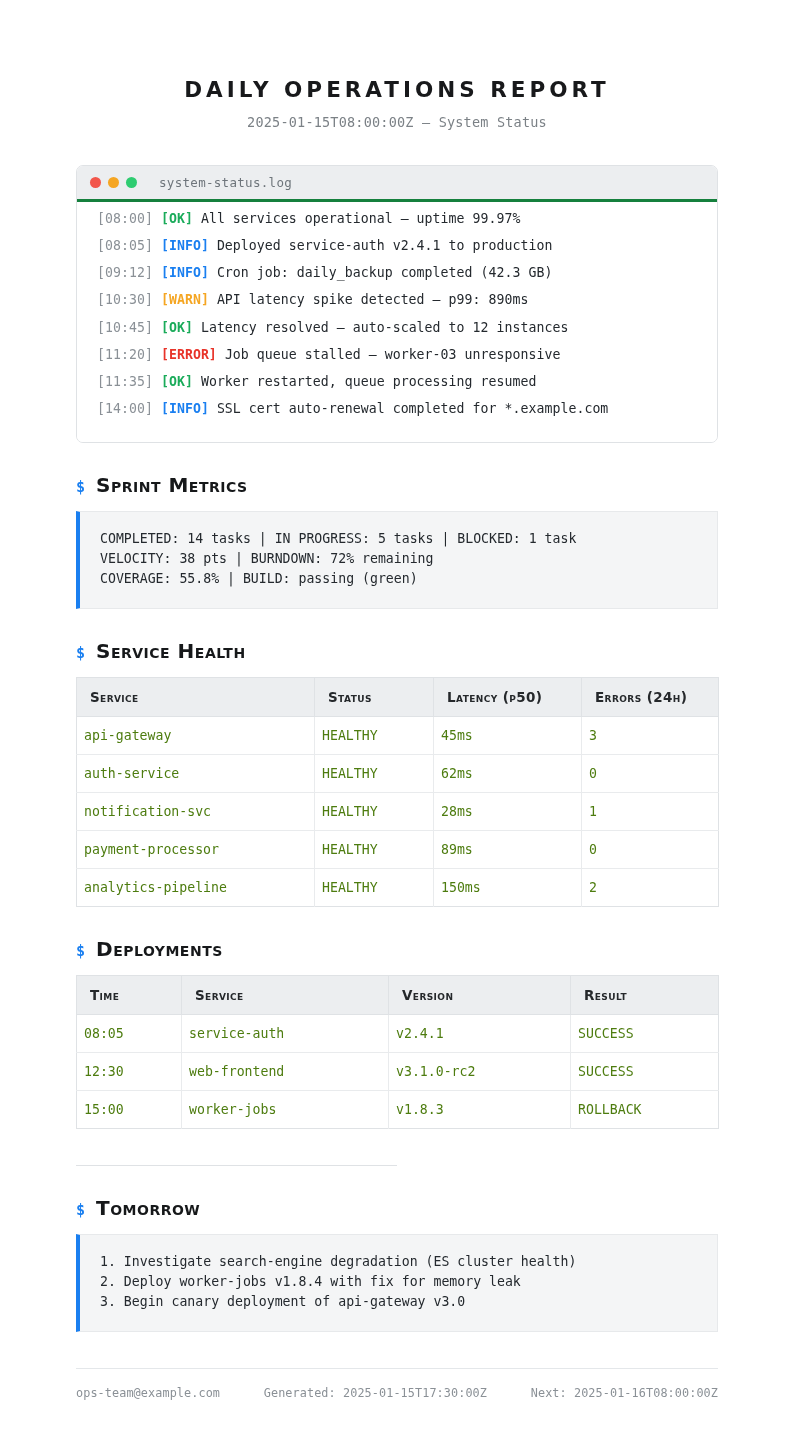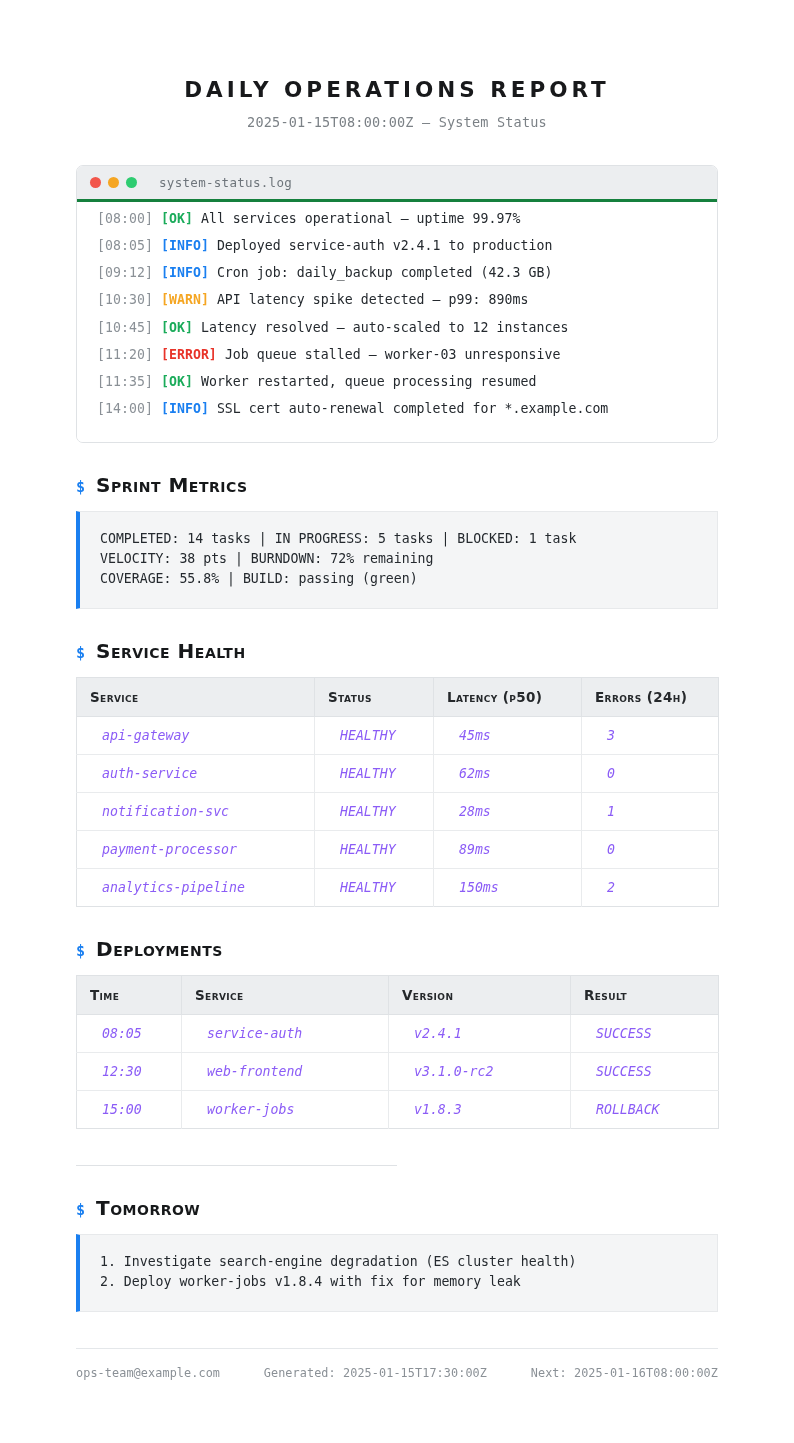--- a/index.html
+++ b/index.html
@@ -149,28 +149,27 @@
     letter-spacing: 0.4px;
     text-align: left;
     color: #25282b;
     padding: 11px 13px;
     border-right: 1px solid #dfe2e5;
     border-bottom: 1px solid #dfe2e5;
   }
   table.report-table th:last-child { border-right: none; }
   table.report-table td {
     font-size: 13.2px;
-    color: #8b5cf6;
-    padding: 11px 25px;
+    color: #4d7c0f;
+    padding: 11px 7px;
     border-right: 1px solid #e9ebed;
     border-bottom: 1px solid #e9ebed;
     height: 38px;
     white-space: nowrap;
     overflow: hidden;
-    font-style: italic;
   }
   table.report-table td:last-child { border-right: none; }
   table.report-table tr:last-child td { border-bottom: none; }
 
   .st-HEALTHY  { color: #1aab5a; }
   .st-DEGRADED { color: #f5a623; }
   .st-SUCCESS  { color: #1aab5a; }
   .st-ROLLBACK { color: #f5a623; }
 
   
@@ -331,20 +330,21 @@
 
   <hr class="half-rule">
 
   <div class="section-head">
     <span class="prompt-sigil">$</span>
     <span class="section-title">Tomorrow</span>
   </div>
   <div class="callout" id="tomorrow-lines">
       <div class="callout-line">1. Investigate search-engine degradation (ES cluster health)</div>
       <div class="callout-line">2. Deploy worker-jobs v1.8.4 with fix for memory leak</div>
+      <div class="callout-line">3. Begin canary deployment of api-gateway v3.0</div>
     </div>
 
   <div class="footer-rule"></div>
   <div class="report-footer">
     <span>ops-team@example.com</span>
     <span>Generated: 2025-01-15T17:30:00Z</span>
     <span>Next: 2025-01-16T08:00:00Z</span>
   </div>
 
 </div>

